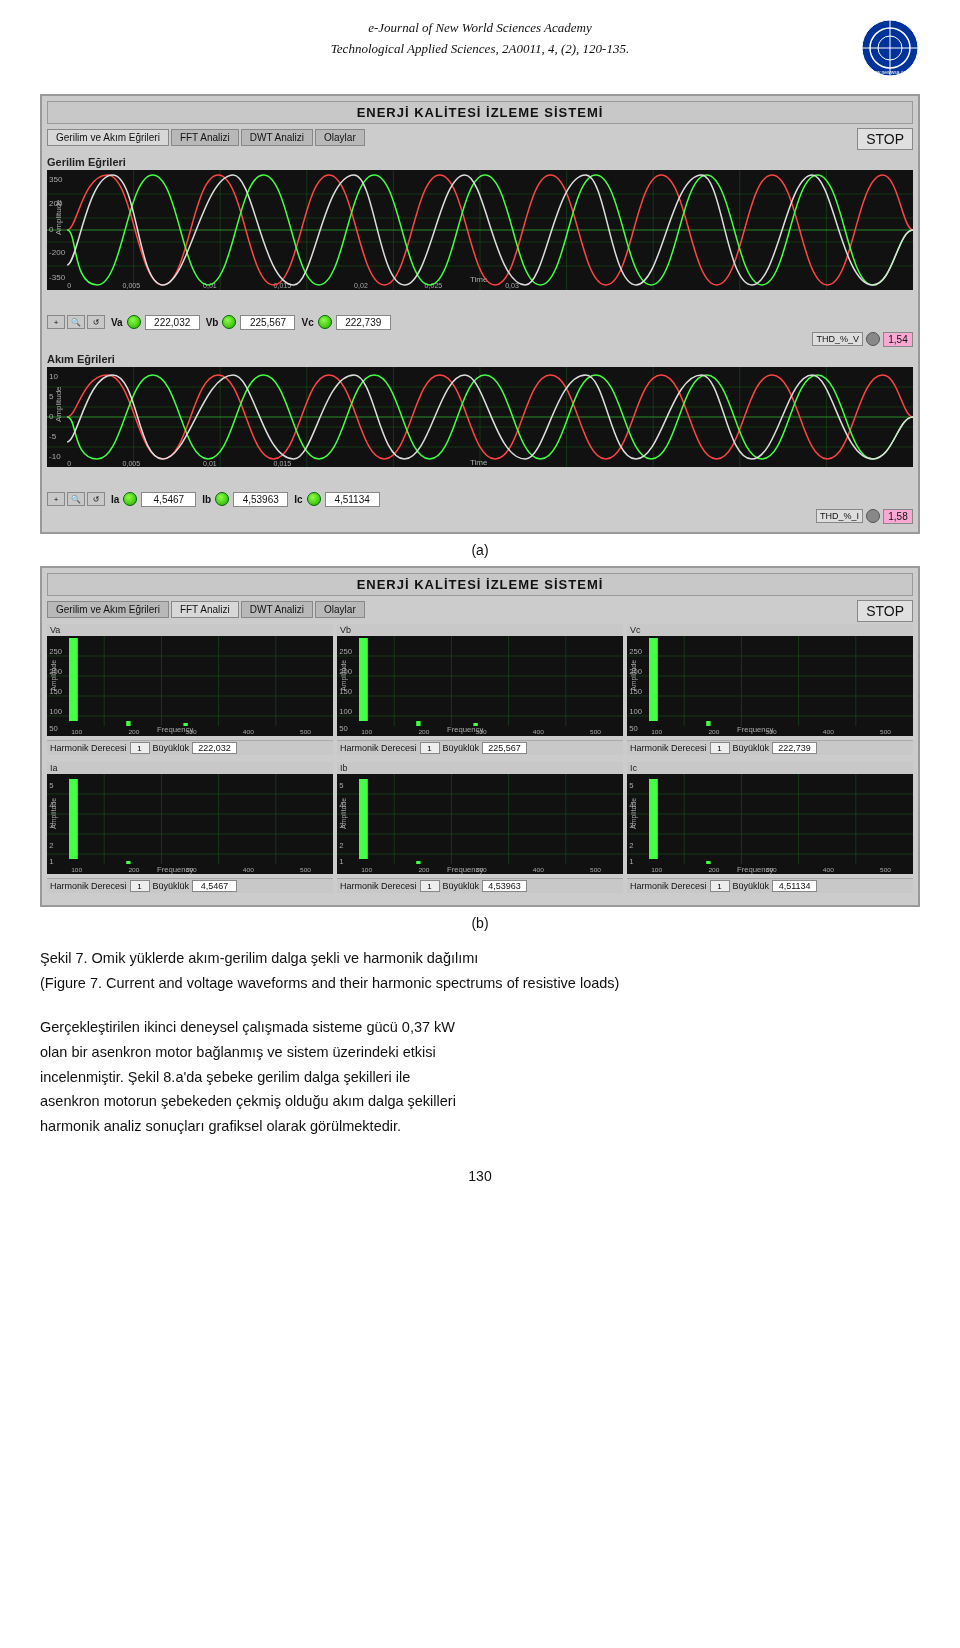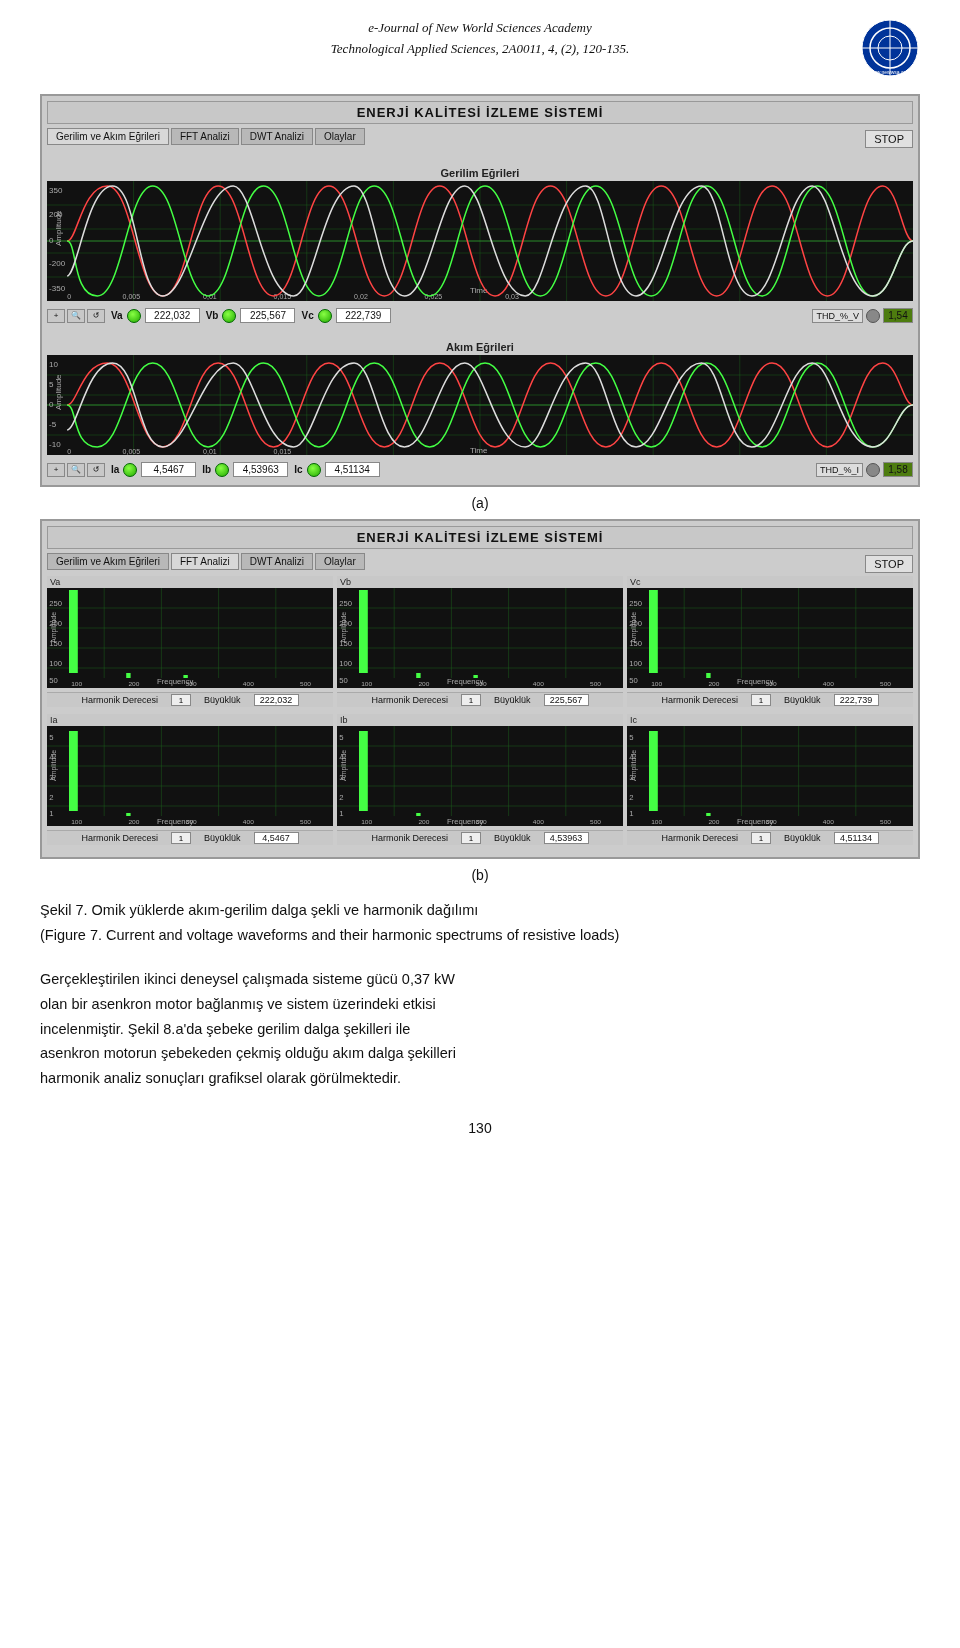--- a/index.html
+++ b/index.html
@@ -63,43 +63,42 @@
     }
 
     .enerji-tab.active {
       background: #d8d8d8;
     }
 
     .stop-btn {
       background: #e0e0e0;
       border: 1px solid #888;
       padding: 2px 8px;
-      font-size: 11px;
+      font-size: 14px;
       font-family: Arial, sans-serif;
       position: absolute;
       right: 6px;
       top: 0;
     }
 
     .tabs-row {
       display: flex;
       justify-content: space-between;
       align-items: center;
       position: relative;
       margin-bottom: 2px;
       gap: 40px;
     }
 
     .chart-section-label {
       font-size: 11px;
       font-family: Arial, sans-serif;
       color: #222;
       font-weight: bold;
-      margin: 18px 0 2px 0;
-      text-align: center;
+      margin: 6px 0 2px 0;
     }
 
     
     .wave-chart {
       width: 100%;
       height: 120px;
       background: #1a1a1a;
     }
 
     .wave-chart-current {
@@ -157,42 +156,43 @@
       background: #fff;
       border: 1px solid #888;
       padding: 1px 4px;
       font-size: 10px;
       min-width: 55px;
       text-align: center;
     }
 
     .thd-group {
       display: flex;
-      align-items: center;
+      align-items: flex-start;
       gap: 3px;
       margin-left: auto;
+      margin-top: 35px;
     }
 
     .thd-label {
       font-size: 9px;
       background: #ddd;
       border: 1px solid #888;
       padding: 1px 3px;
     }
 
     .thd-led {
       width: 14px;
       height: 14px;
       background: #888;
       border: 1px solid #555;
       border-radius: 50%;
     }
 
     .thd-value {
-      background: #4d7c0f;
+      background: #f9a8d4;
       border: 1px solid #888;
       padding: 1px 4px;
       font-size: 10px;
       min-width: 30px;
       text-align: center;
     }
 
     
     .caption {
       text-align: center;
@@ -224,27 +224,26 @@
       padding: 1px 3px;
     }
 
     .fft-row-wrap {
       margin-bottom: 3px;
     }
 
     .fft-value-row {
       display: flex;
       align-items: center;
-      gap: 13px;
+      gap: 3px;
       background: #c8c8c8;
       padding: 1px 3px;
       font-size: 9px;
       font-family: Arial, sans-serif;
       border-top: 1px solid #aaa;
-      justify-content: center;
     }
 
     .fft-value-box {
       background: #fff;
       border: 1px solid #888;
       padding: 0 3px;
       font-size: 9px;
       min-width: 45px;
       text-align: center;
     }

